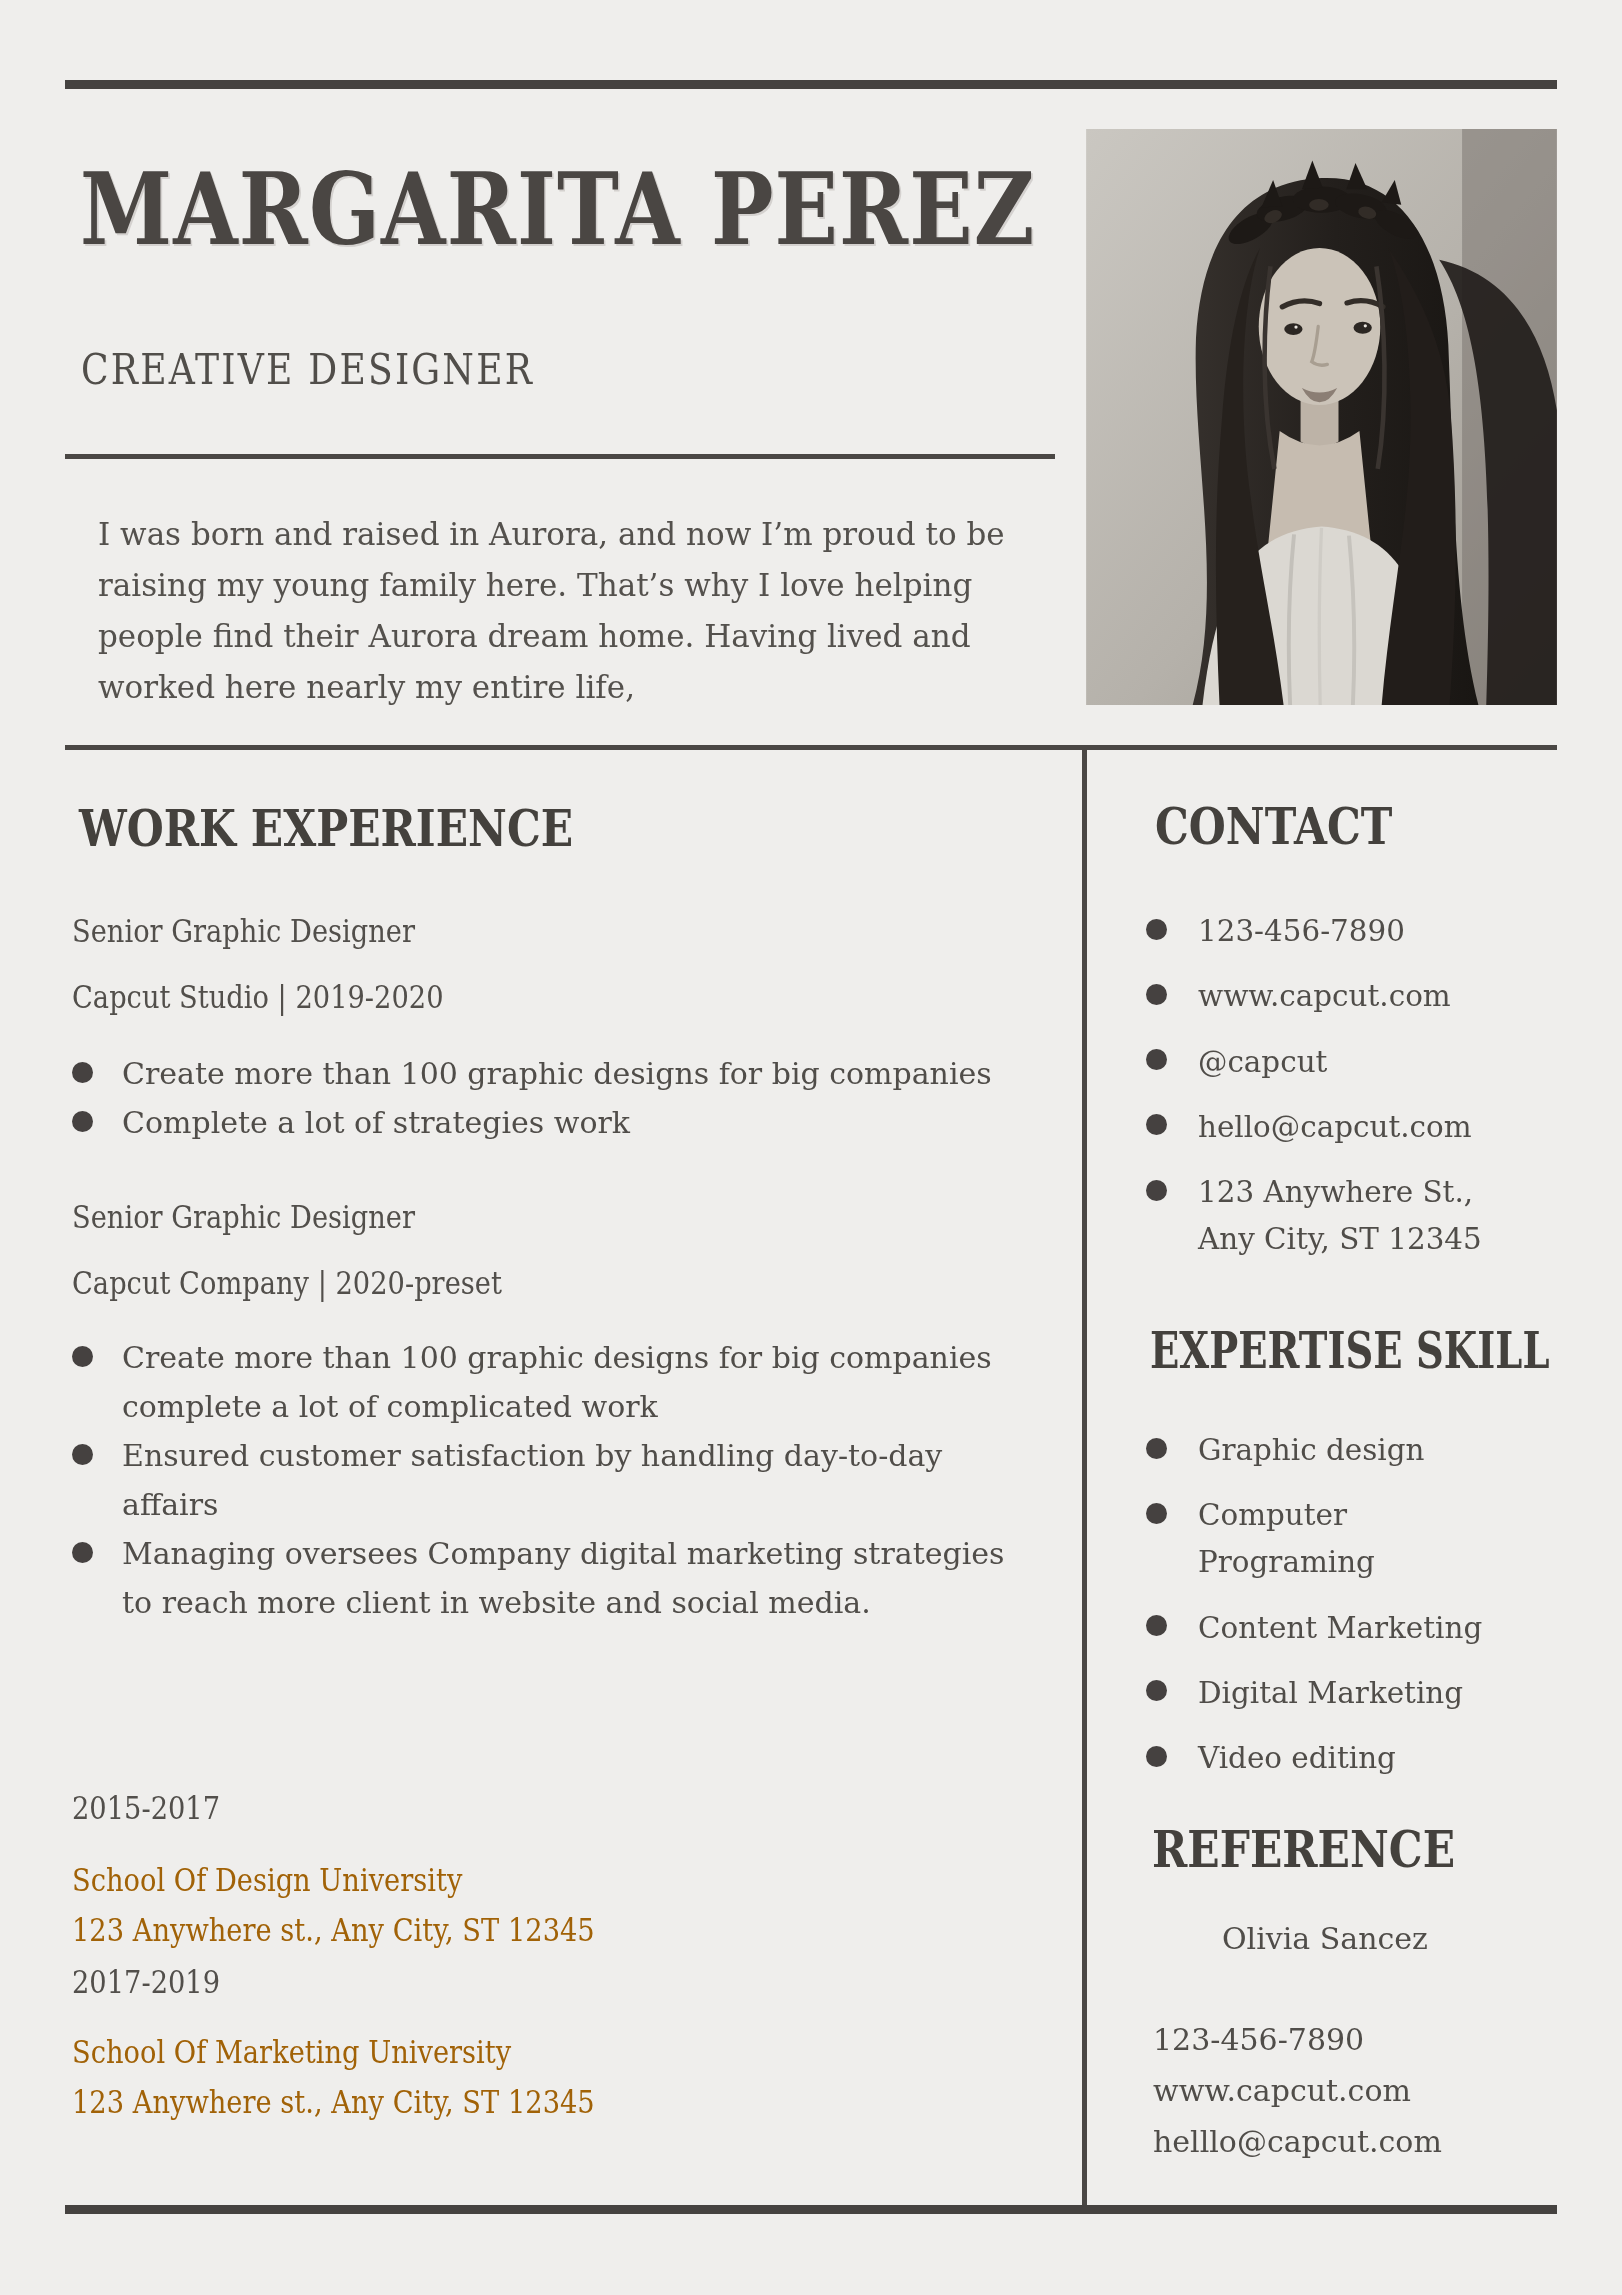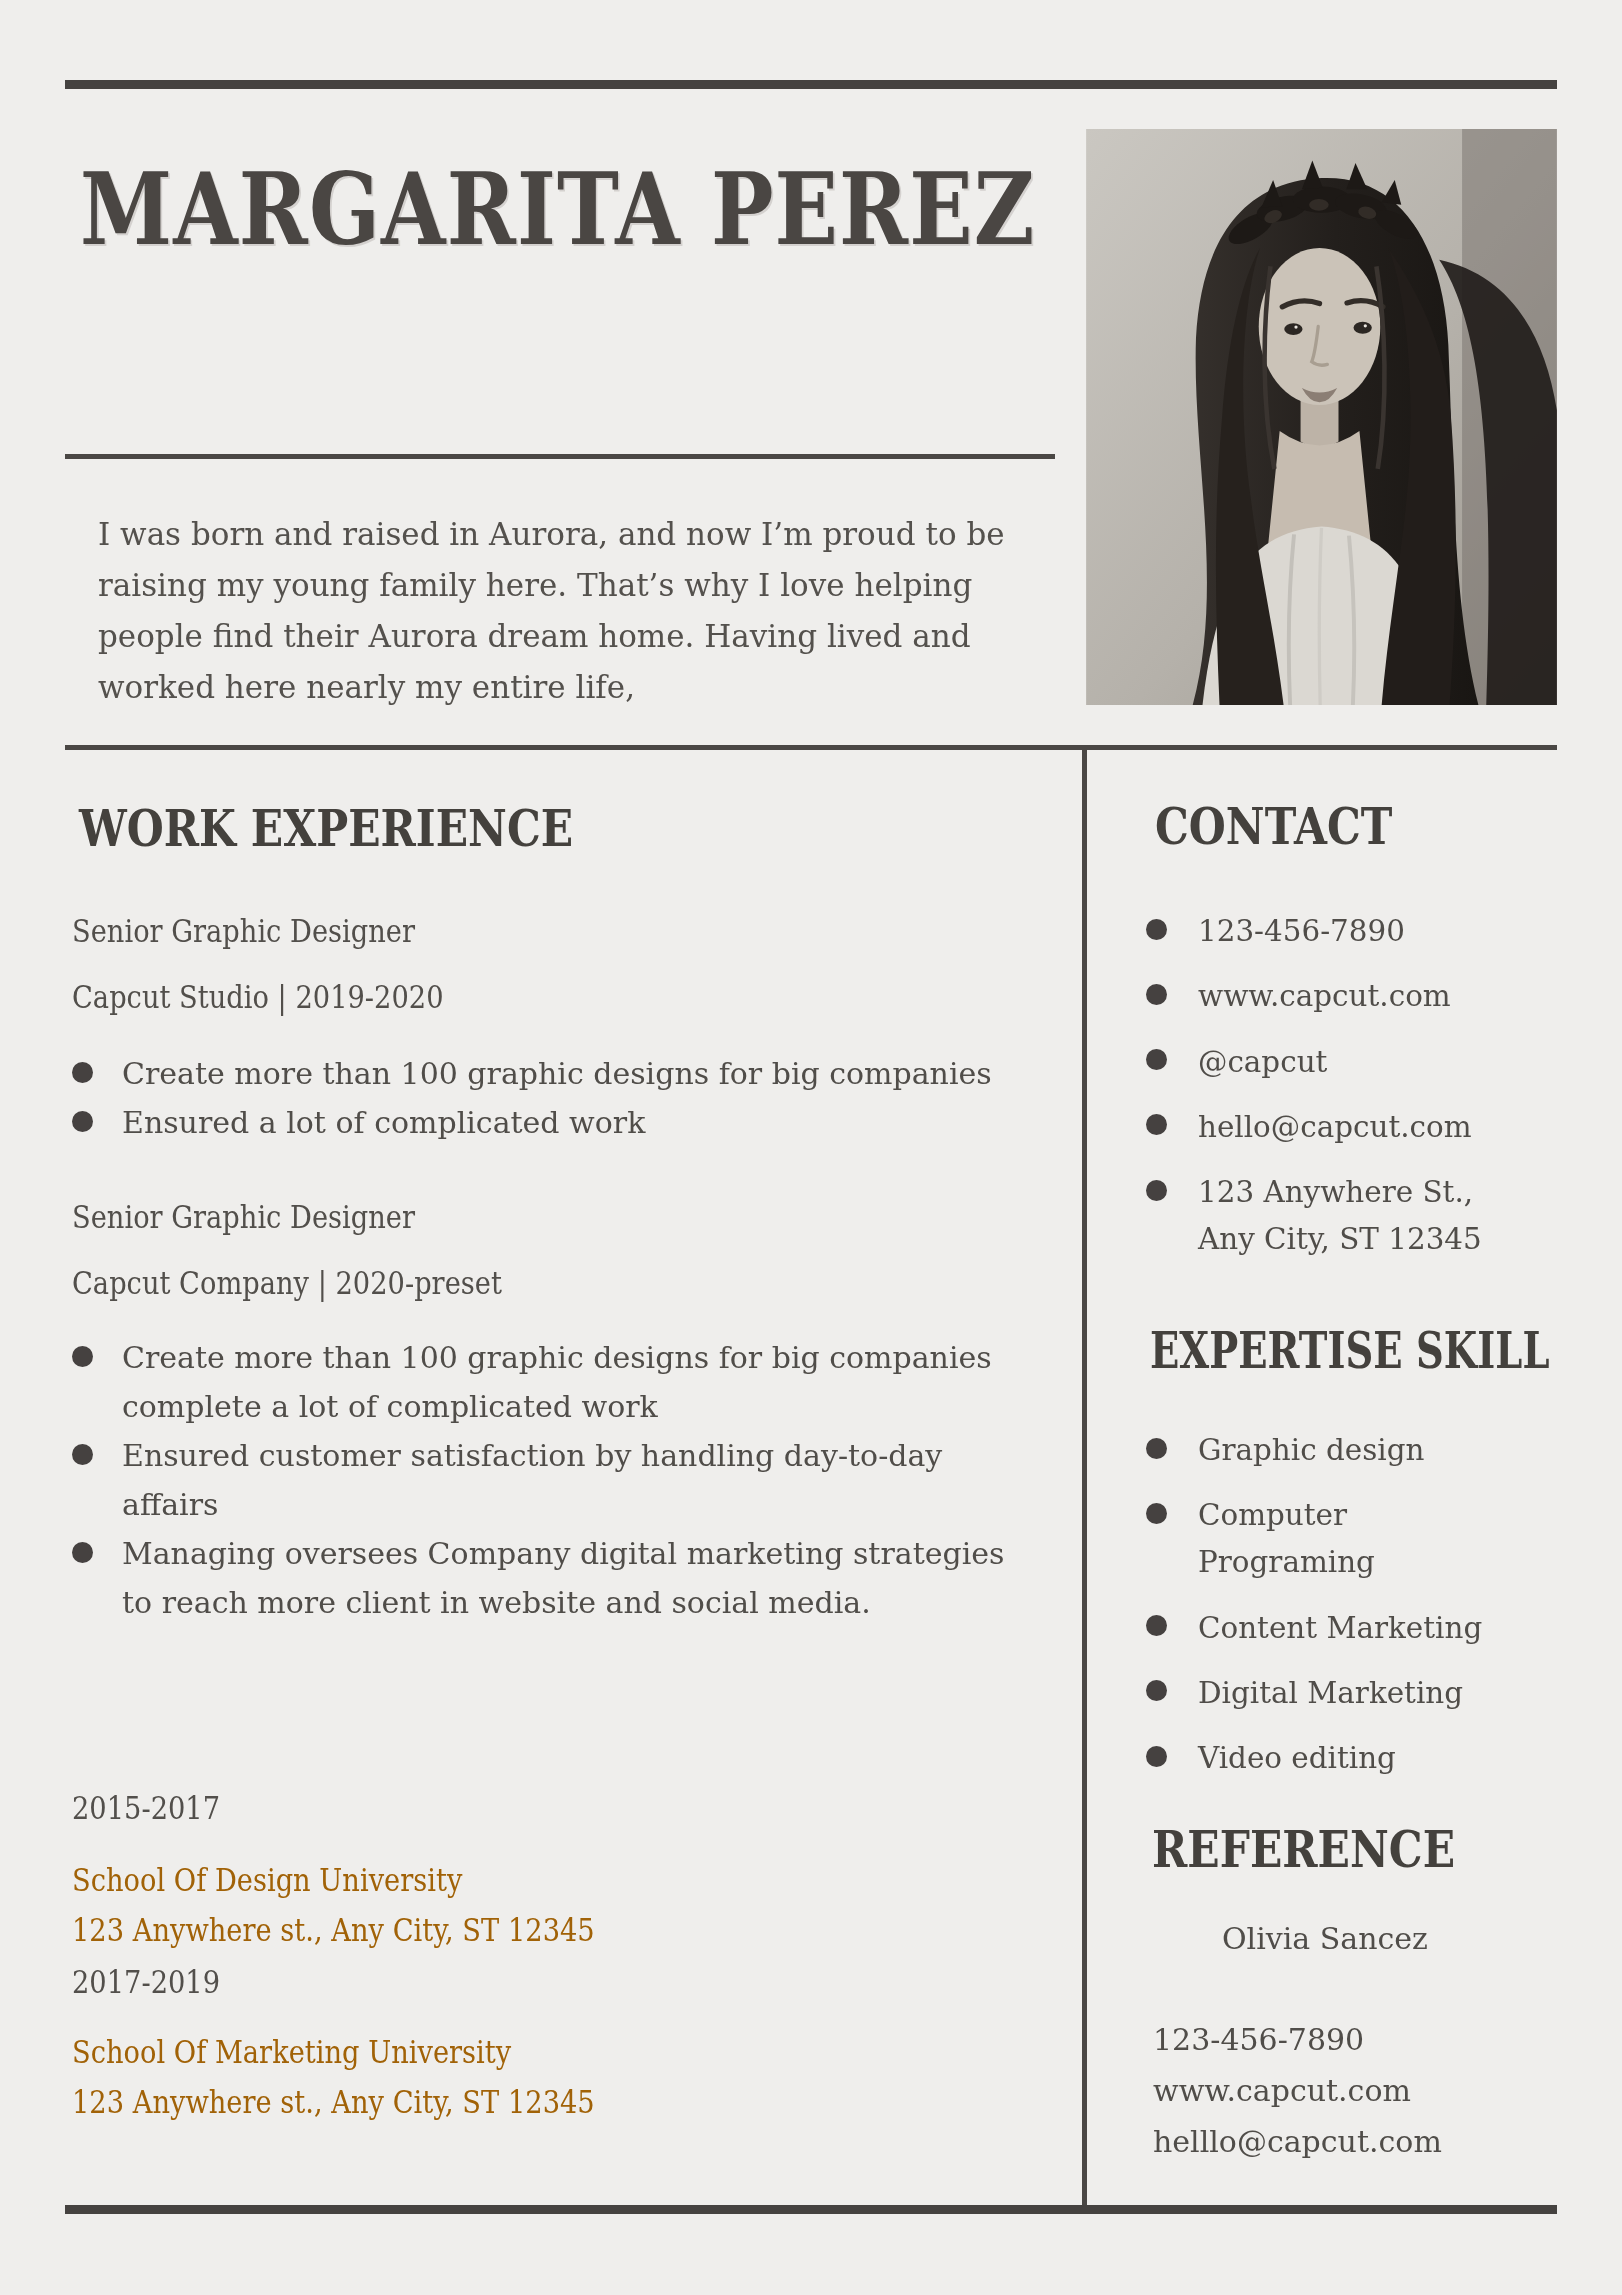--- a/index.html
+++ b/index.html
@@ -55,20 +55,23 @@
 </style>
 </head>
 <body>
 
 <div class="page">
 
   <div class="abs bar" style="left:65px;top:80px;width:1492px;height:8.5px;"></div>
 
   <div class="abs" style="left:80px;top:160px;">
     <span class="person-name cond sx84">MARGARITA PEREZ</span>
+  </div>
+  <div class="abs" style="left:81px;top:348px;">
+    <span class="person-title cond sx84">CREATIVE DESIGNER</span>
   </div>
 
   <div class="abs rule" style="left:65px;top:454px;width:990px;height:4.6px;"></div>
 
   <div class="abs bio" style="left:98px;top:509px;width:916px;">I was born and raised in Aurora, and now I’m proud to be raising my young family here. That’s why I love helping people find their Aurora dream home. Having lived and worked here nearly my entire life,</div>
 
   <div class="photo">
     <svg width="471" height="576" viewBox="0 0 720 881" xmlns="http://www.w3.org/2000/svg">
       <defs>
         <linearGradient id="pbg" x1="0" y1="0" x2="1" y2="1">
@@ -140,21 +143,21 @@
   <div class="abs" style="left:72px;top:913px;width:962px;">
     <div><span class="body-cond cond sx88">Senior Graphic Designer</span></div>
     <div style="margin-top:29px;"><span class="body-cond cond sx88">Capcut Studio | 2019-2020</span></div>
     <div class="ul" style="margin-top:33px;">
       <div class="li">
         <span class="dot"></span>
         <span class="li-text" style="width:903px;">Create more than 100 graphic designs for big companies</span>
       </div>
       <div class="li">
         <span class="dot"></span>
-        <span class="li-text" style="width:903px;">Ensured a lot of complicated work</span>
+        <span class="li-text" style="width:903px;">Complete a lot of strategies work</span>
       </div>
     </div>
   </div>
 
   <div class="abs" style="left:72px;top:1199px;width:962px;">
     <div><span class="body-cond cond sx88">Senior Graphic Designer</span></div>
     <div style="margin-top:29px;"><span class="body-cond cond sx88">Capcut Company | 2020-preset</span></div>
     <div class="ul" style="margin-top:31px;">
       <div class="li">
         <span class="dot"></span>

